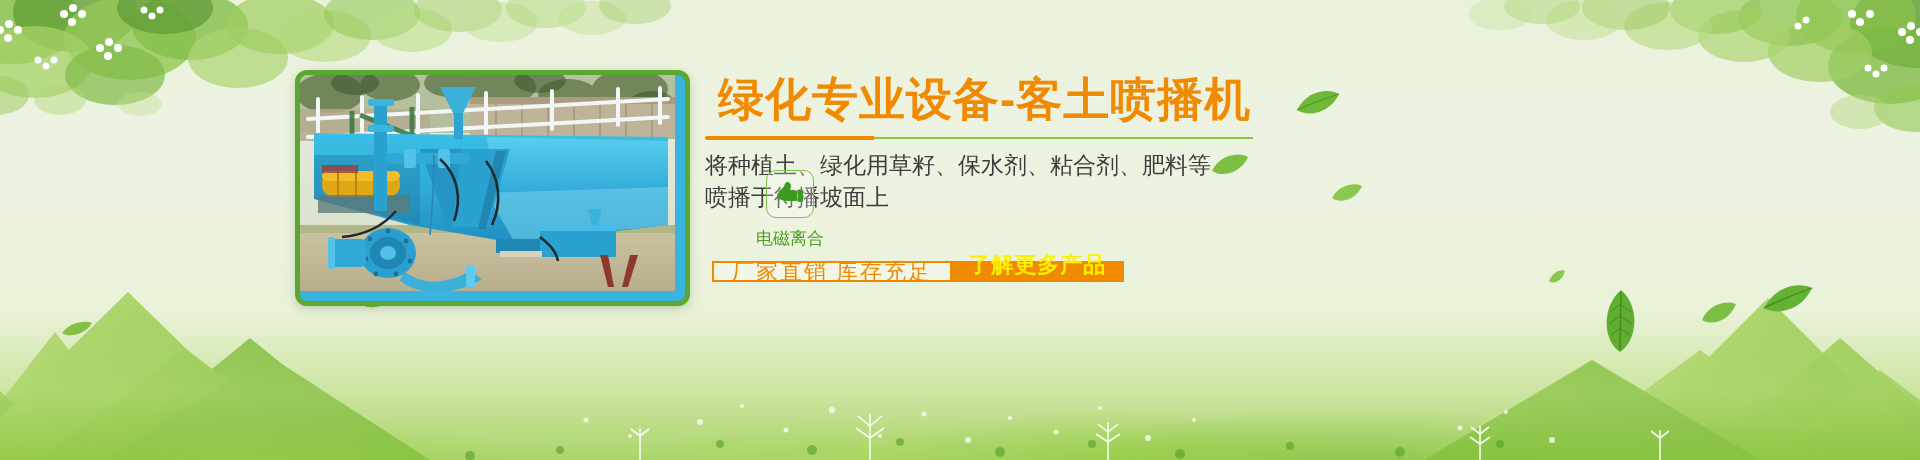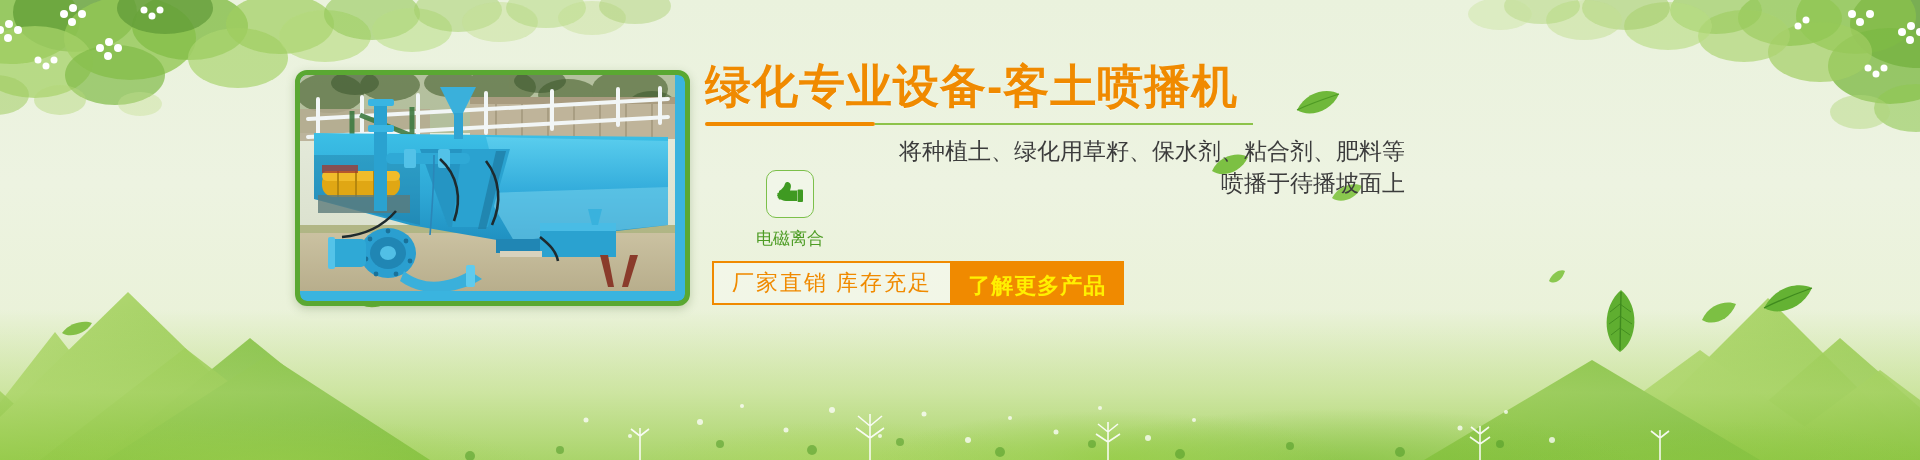--- a/index.html
+++ b/index.html
@@ -48,47 +48,47 @@
     position:absolute;left:295px;top:70px;width:385px;height:226px;
     border:5px solid #5aa832;border-radius:12px;background:#5aa832;
     box-shadow:0 3px 10px rgba(60,100,30,.25);overflow:hidden;
   }
   .photo{position:absolute;inset:0;border-radius:7px;overflow:hidden;background:#3ab4df;}
 
   
   .copy{position:absolute;left:705px;top:62px;width:700px;}
   .headline{
     font-size:46px;line-height:1.05;font-weight:bold;color:#F08A00;
-    letter-spacing:1px;white-space:nowrap;margin:0;
+    letter-spacing:1px;white-space:nowrap;margin:13px;
     text-shadow:0 1px 0 rgba(255,255,255,.4);
   }
   .divider{position:relative;height:4px;margin:12px 0 10px 0;width:548px;}
   .divider .orange{position:absolute;left:0;top:0;height:4px;width:170px;background:#F08A00;border-radius:2px;}
   .divider .green{position:absolute;left:170px;top:1px;height:2px;right:0;background:#8dc34a;}
-  .subtitle{font-size:23px;line-height:1.38;color:#3c3c3c;margin:0;white-space:nowrap;text-align:right;}
+  .subtitle{font-size:23px;line-height:1.38;color:#3c3c3c;margin:0;white-space:nowrap;}
 
   
   .features{position:absolute;left:705px;top:170px;display:flex;align-items:flex-start;}
   .feature{display:flex;flex-direction:column;align-items:center;}
   .feat-icon{
     width:46px;height:46px;border:1px solid #7cc04a;border-radius:10px;
     background:rgba(255,255,255,.25);
     display:flex;align-items:center;justify-content:center;margin-bottom:9px;
   }
   .feat-label{font-size:17px;color:#4d9c24;white-space:nowrap;}
 
   
-  .cta{position:absolute;left:712px;top:261px;display:flex;height:44px;}
+  .cta{position:absolute;left:712px;top:261px;display:flex;height:21px;}
   .cta-left{
     border:2px solid #F08A00;border-right:none;background:rgba(255,255,255,.35);
     display:flex;align-items:center;padding:0 18px;
   }
   .cta-left span{font-size:22px;color:#F08A00;letter-spacing:2px;white-space:nowrap;}
   .cta-btn{
-    background:#F08A00;display:flex;align-items:flex-start;padding:8px 16px;
+    background:#F08A00;display:flex;align-items:flex-end;padding:0 16px;
     border:2px solid #F08A00;cursor:pointer;
   }
   .cta-btn span{font-size:22px;font-weight:bold;color:#FFF000;letter-spacing:1px;white-space:nowrap;}
 </style>
 </head>
 <body>
 
 <div class="banner">
 
   <div class="sky"></div>

